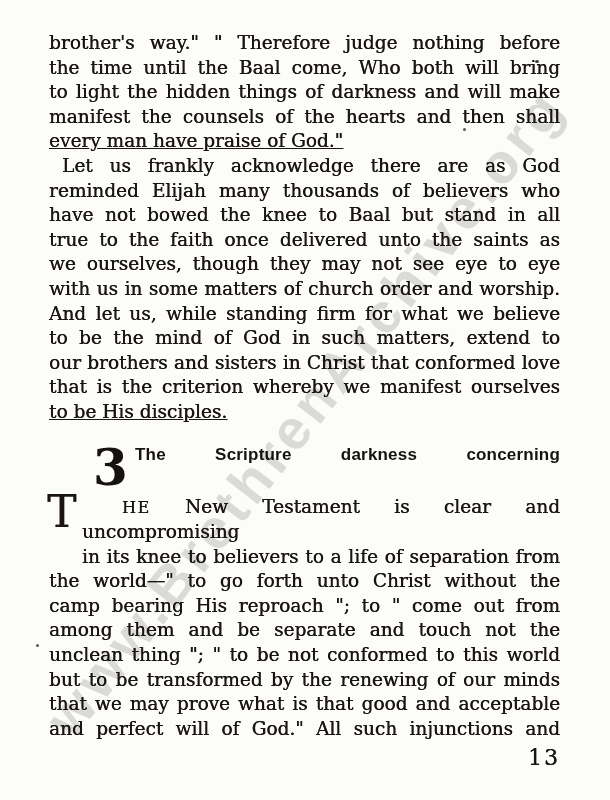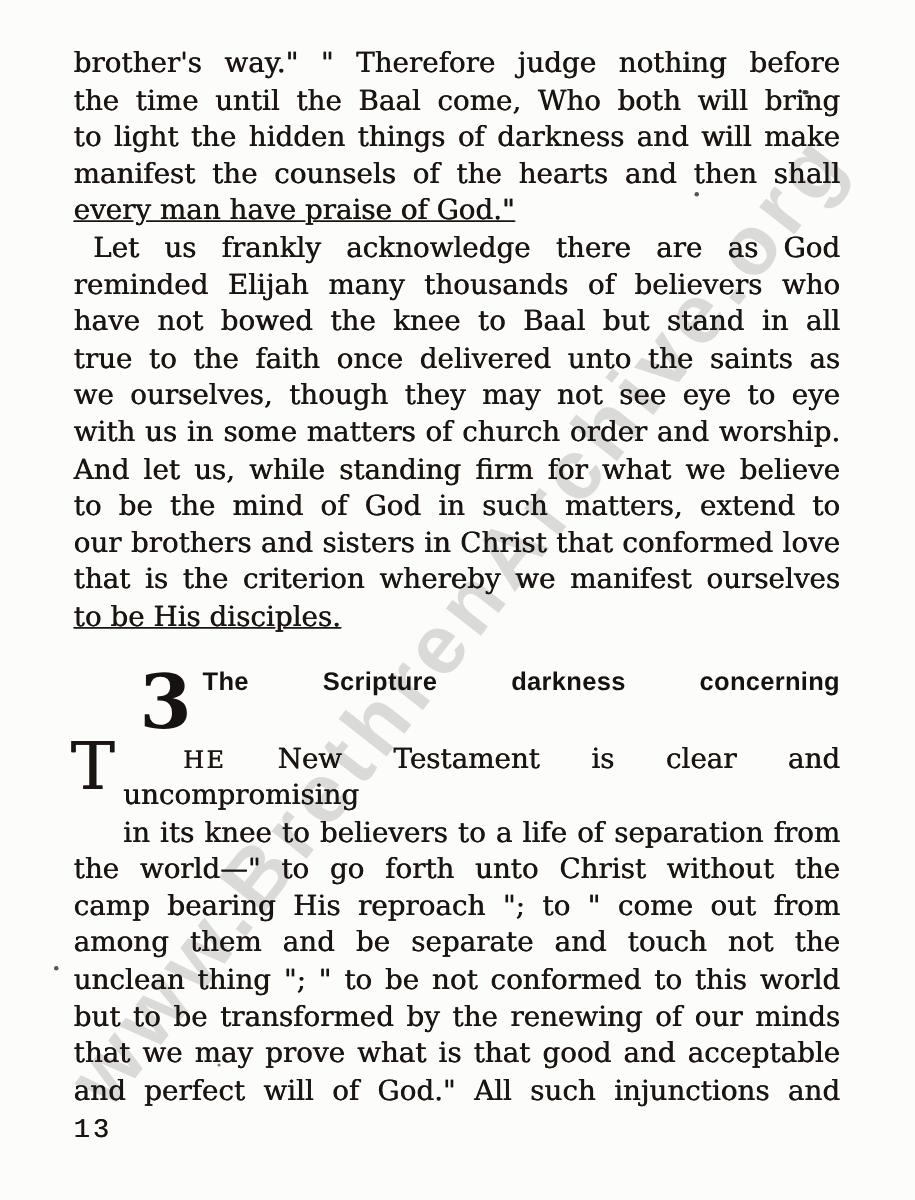--- a/index.html
+++ b/index.html
@@ -44,24 +44,23 @@
   .dropcap {
     position:absolute; left:-2px; top:-5px;
     font-size:44px; line-height:44px;
     text-shadow:0.5px 0 0 currentColor;
   }
   .p3first { padding-left:33px; }
   .p3rest .line:first-child { padding-left:33px; }
   .smallcaps { font-size:16px; letter-spacing:1.5px;margin-left:40px; }
 
   .pagenum {
-    margin-top:4px; text-align:left;
-    font-size:18px; letter-spacing:2px;
+    margin-top:4px; text-align:right;
+    font-size:22px; letter-spacing:2px;
     text-shadow:0.3px 0 0 currentColor;
-    font-family:Liberation Mono, monospace;
   }
   .speckle { position:absolute; border-radius:50%; z-index:1; }
   .s1 { left:535px; top:60px;  width:4px; height:3px; background:#3a3a3a; }
   .s2 { left:463px; top:128px; width:3px; height:3px; background:#565656; }
   .s3 { left:36px;  top:644px; width:3px; height:3px; background:#565656; }
   .s4 { left:145px; top:709px; width:2px; height:2px; background:#787878; }
 </style>
 </head>
 <body>
 

